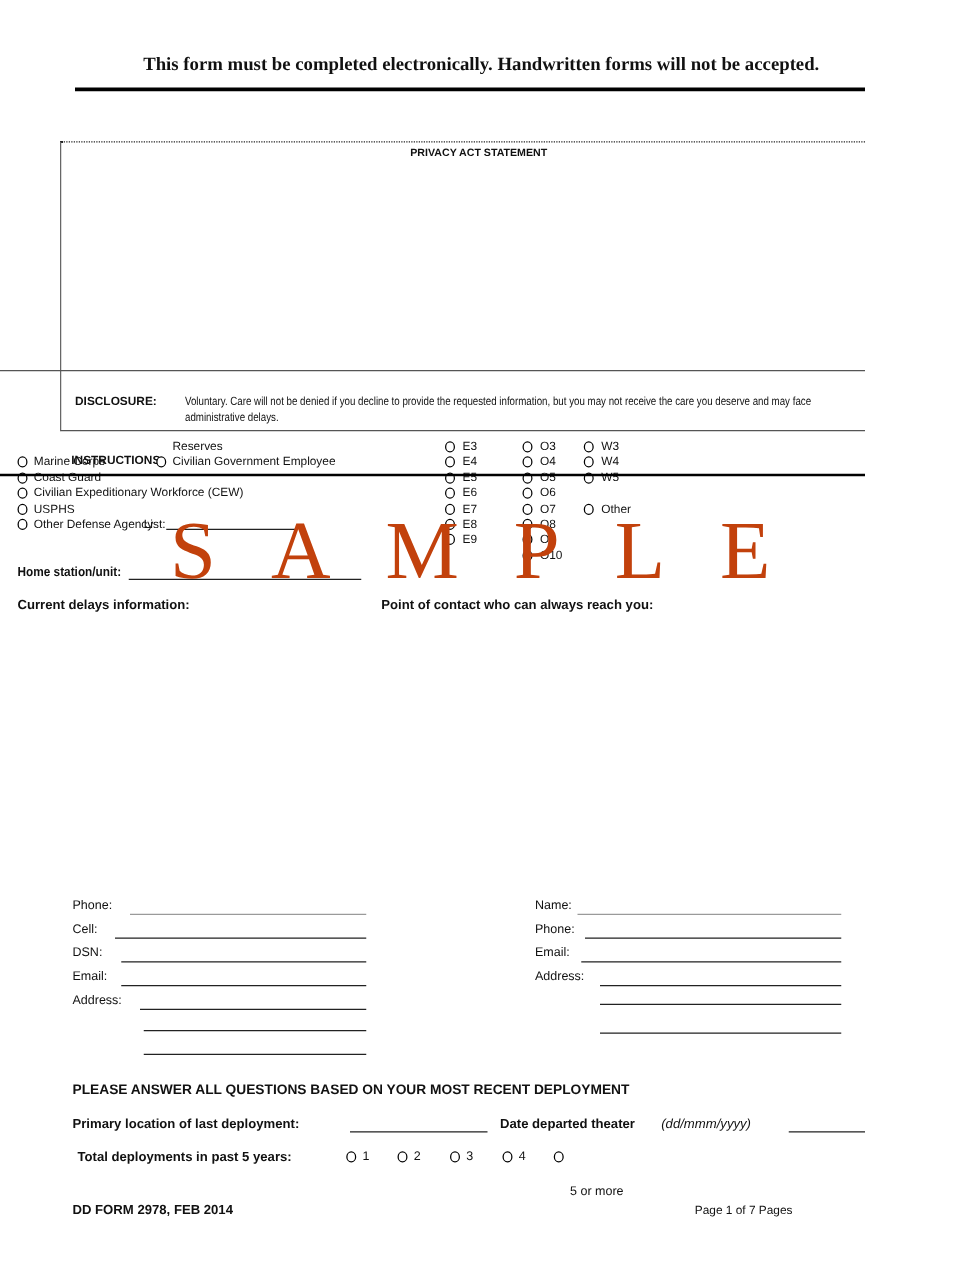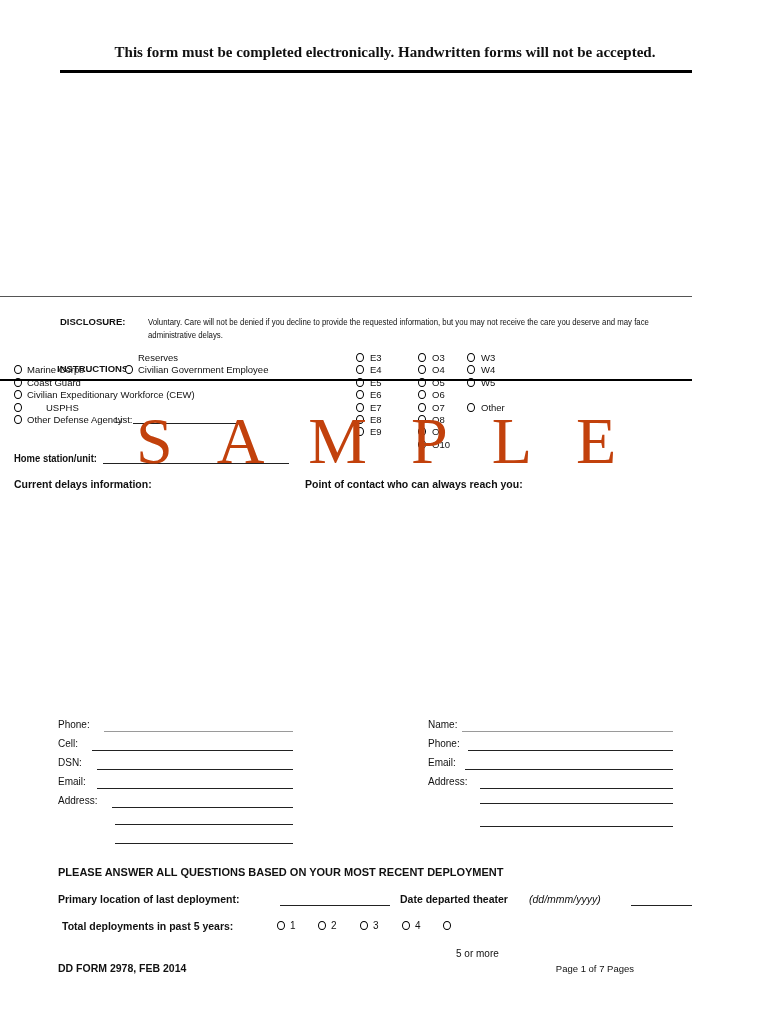--- a/index.html
+++ b/index.html
@@ -26,20 +26,23 @@
 </style>
 </head>
 <body>
 
 <div class="page">
 
   <div class="abs ctr serif b" style="top:44px;font-size:15px;">This form must be completed electronically.  Handwritten forms will not be accepted.</div>
   <div class="abs" style="left:60px;top:70px;width:650px;height:2.5px;background:#000;"></div>
 
 
+  <div class="box">
+    <div class="abs b" style="left:0;top:3px;width:100%;text-align:center;font-size:8.5px;">PRIVACY ACT STATEMENT</div>
+  </div>
 
   <div class="abs" style="left:0;top:296px;width:770px;height:1px;background:#555;"></div>
 
   <div class="abs b sm" style="left:60px;top:316px;">DISCLOSURE:</div>
   <div class="abs sm" style="left:148px;top:316px;"><span class="squeeze">Voluntary.  Care will not be denied if you decline to provide the requested information, but you may not receive the care you deserve and may face</span></div>
   <div class="abs sm" style="left:148px;top:329px;"><span class="squeeze">administrative delays.</span></div>
 
   <div class="abs b sm" style="left:57px;top:352px;margin-top:11px;">INSTRUCTIONS:</div>
   <div class="abs sm" style="left:138px;top:352px;">Reserves</div>
 
@@ -48,21 +51,21 @@
   <span class="radio" style="left:125px;top:365px;"></span>
   <div class="abs sm" style="left:138px;top:364px;">Civilian Government Employee</div>
 
   <span class="radio" style="left:14px;top:378px;"></span>
   <div class="abs sm" style="left:27px;top:377px;">Coast Guard</div>
 
   <span class="radio" style="left:14px;top:390px;"></span>
   <div class="abs sm" style="left:27px;top:389px;">Civilian Expeditionary Workforce (CEW)</div>
 
   <span class="radio" style="left:14px;top:403px;"></span>
-  <div class="abs sm" style="left:27px;top:402px;margin-left:19px;">USPHS</div>
+  <div class="abs sm" style="left:27px;top:402px;">USPHS</div>
 
   <span class="radio" style="left:14px;top:415px;"></span>
   <div class="abs sm" style="left:27px;top:414px;">Other Defense Agency</div>
   <div class="abs sm" style="left:115px;top:414px;">List:</div>
   <div class="abs hline" style="left:133px;top:423px;width:104px;"></div>
 
   <span class="radio" style="left:356px;top:353px;"></span>
   <div class="abs sm" style="left:370px;top:352px;">E3</div>
   <span class="radio" style="left:356px;top:365px;"></span>
   <div class="abs sm" style="left:370px;top:364px;">E4</div>

